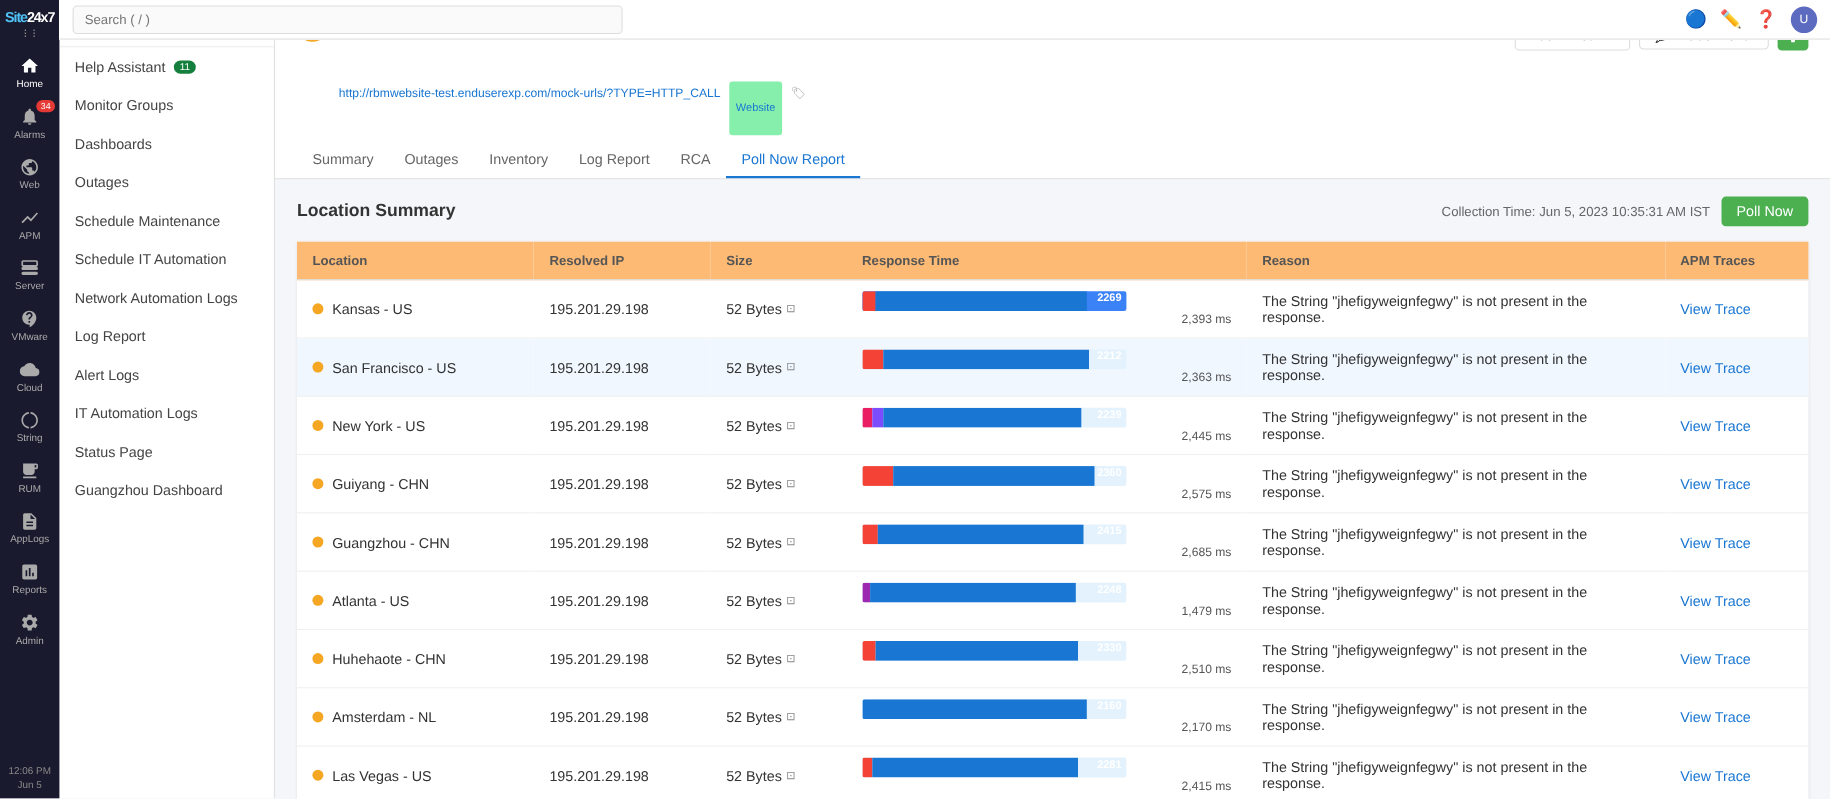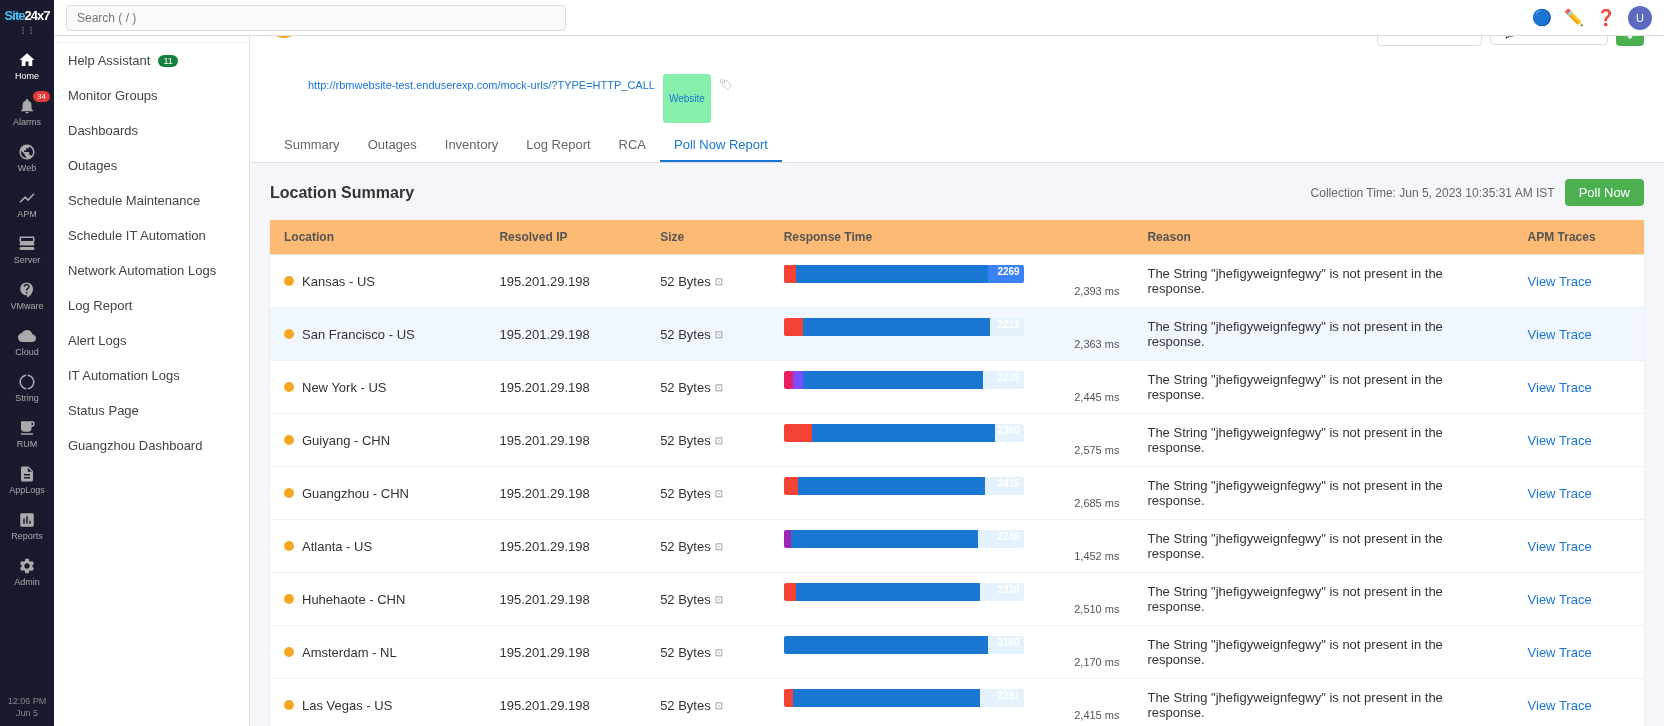--- a/index.html
+++ b/index.html
@@ -677,21 +677,21 @@
             <td>
               <div class="size-cell">52 Bytes <span class="size-icon">⊡</span></div>
             </td>
             <td class="bar-cell">
               <div class="response-bar-wrap">
                 <div class="bar-chart" style="background: rgb(227, 242, 253); width: 240px; position: relative;">
                   <div style="position: absolute; left: 0%; width: 3%; height: 100%; background: rgb(156, 39, 176);"></div>
                   <div style="position: absolute; left: 3%; width: 78%; height: 100%; background: rgb(25, 118, 210);"></div>
                   <div style="position: absolute; right: 4px; top: 1px; font-size: 10px; color: rgb(255, 255, 255); font-weight: 600;">2248</div>
                 </div>
-                <div class="bar-ms">1,452 ms</div>
+                <div class="bar-ms">1,479 ms</div>
               </div>
             </td>
             <td class="reason-text">The String "jhefigyweignfegwy" is not present in the response.</td>
             <td><a class="view-trace-link" href="#">View Trace</a></td>
           </tr>
           <tr>
             <td>
               <div class="location-name">
                 <span class="status-dot"></span>
                 <span>Huhehaote - CHN</span>

